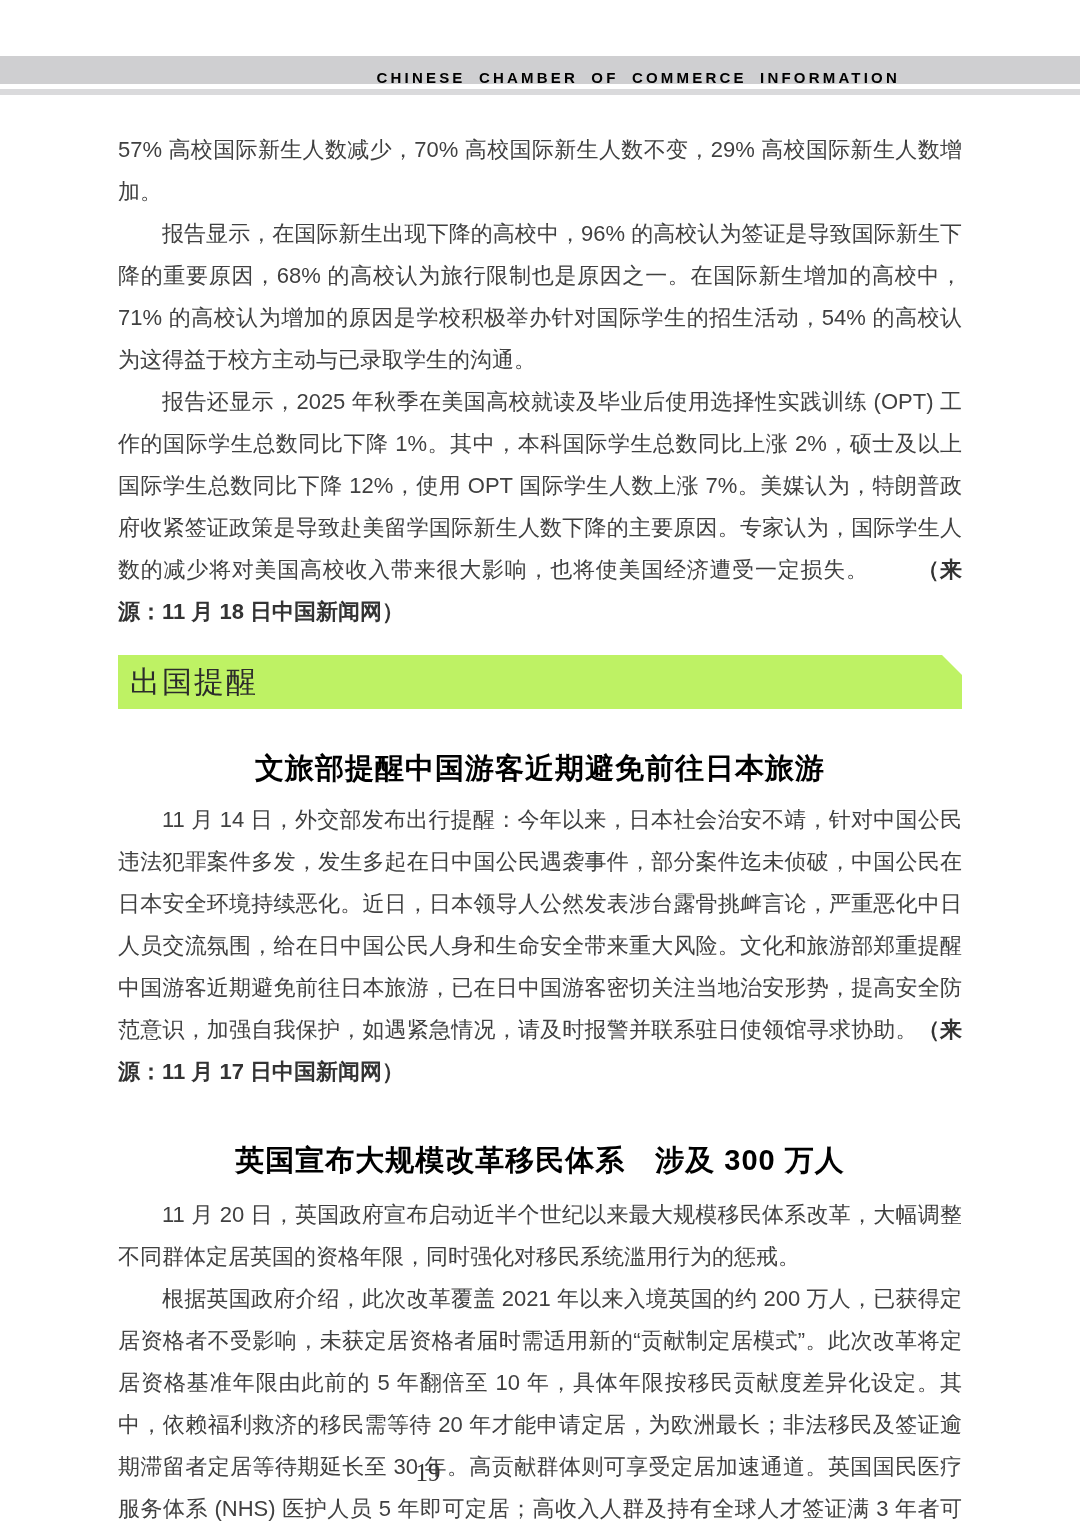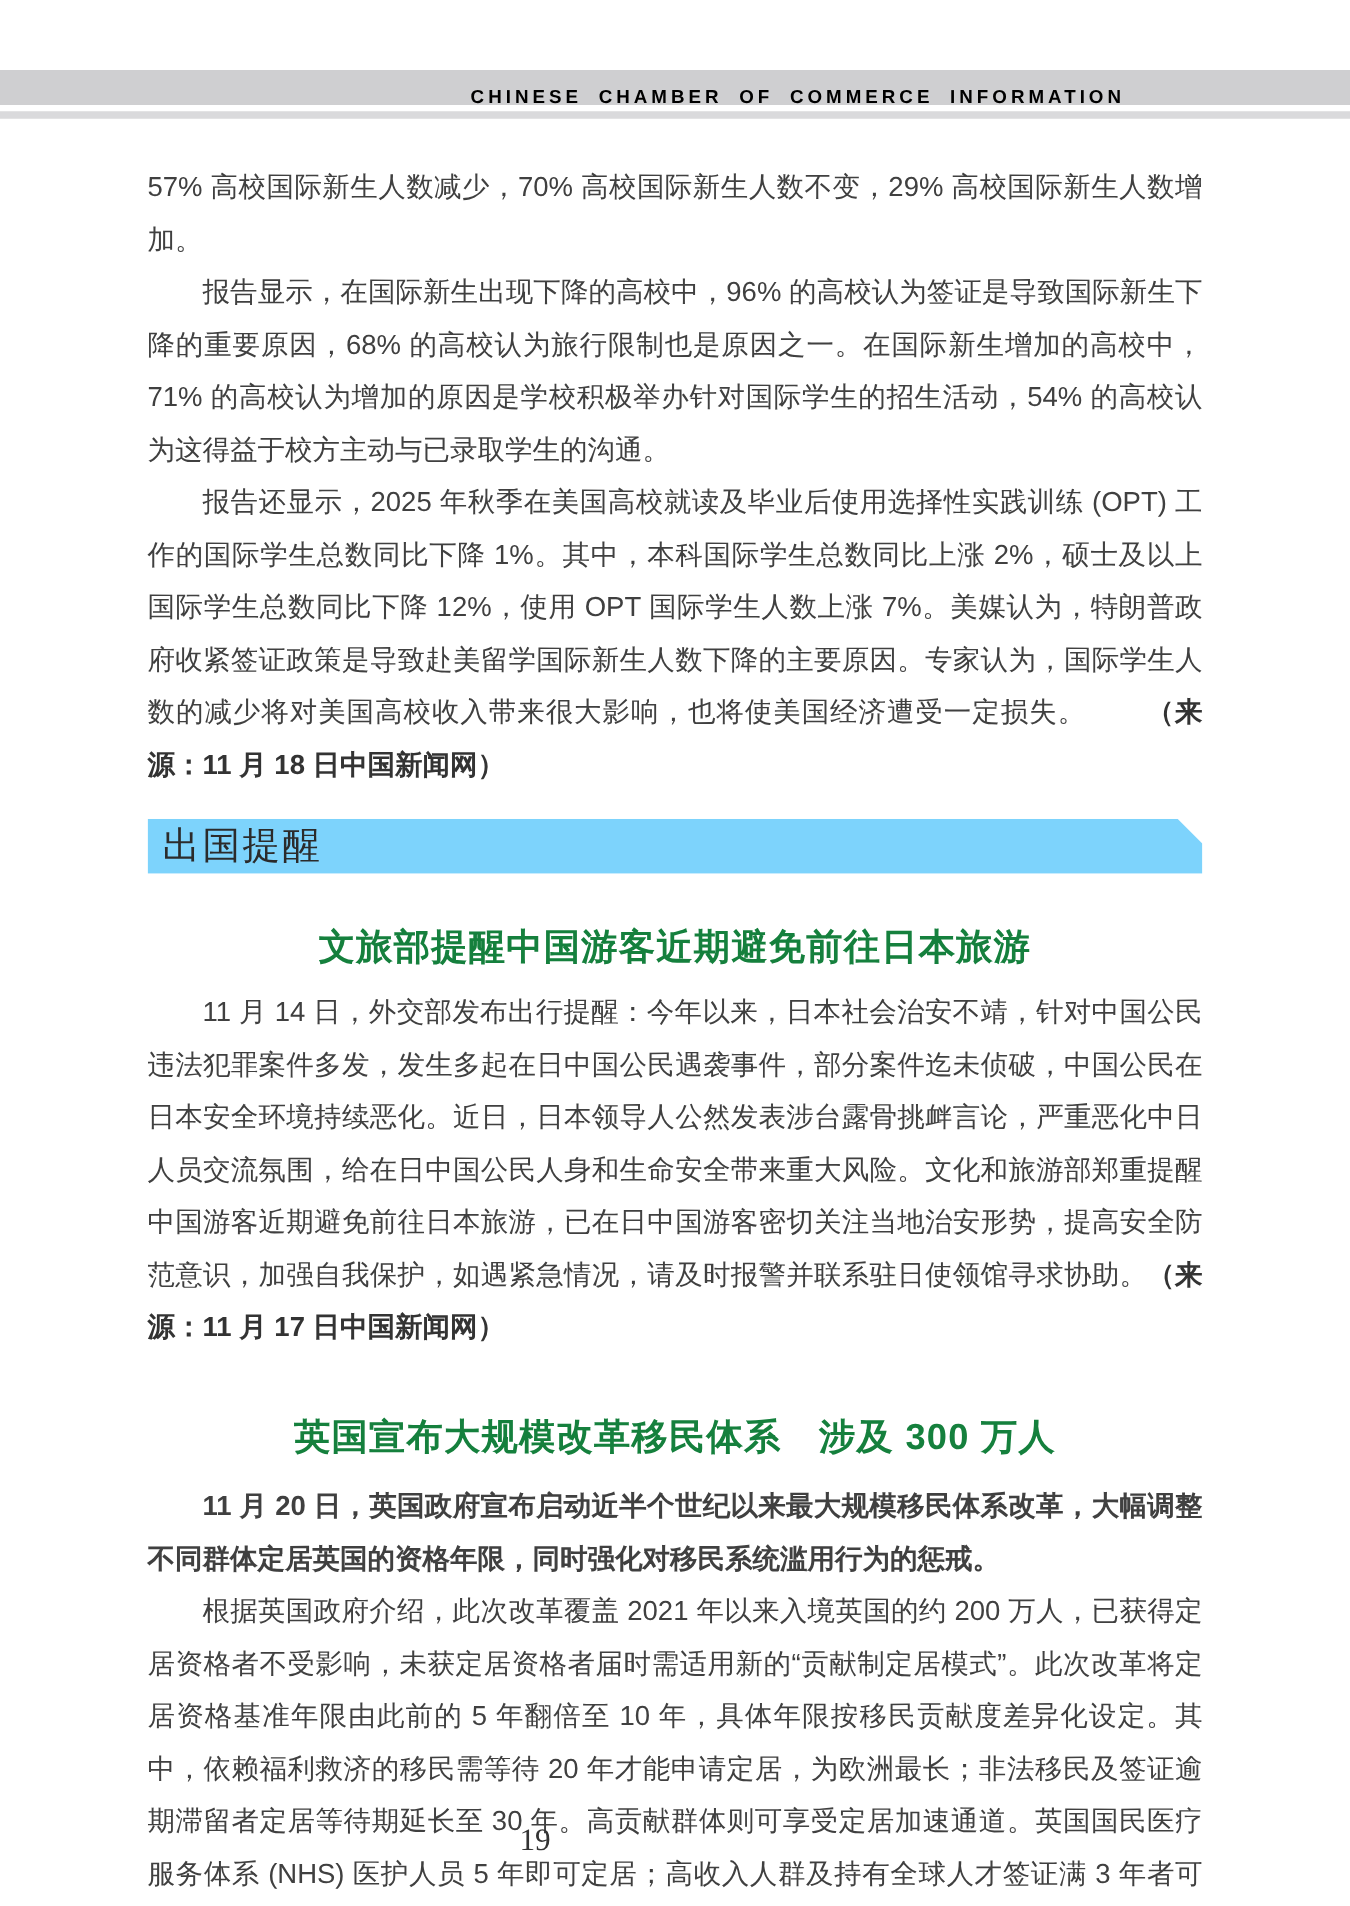--- a/index.html
+++ b/index.html
@@ -21,37 +21,37 @@
   }
   .content{
     position:absolute;left:118px;top:129px;width:844px;
     color:#404040;font-size:22px;line-height:42px;
   }
   .content p{margin:0;text-align:justify;}
   p.indent{text-indent:2em;}
   .source{font-weight:bold;color:#333333;}
   .source-gap{margin-left:2.2em;}
   .section-banner{
-    margin-top:22px;height:44px;background:#7dd3fc;
+    margin-top:22px;height:54px;background:#bef264;
     clip-path:polygon(0 0, calc(100% - 20px) 0, 100% 20px, 100% 100%, 0 100%);
     display:flex;align-items:center;
   }
   .section-banner .section-label{
     font-family:"Liberation Serif","DejaVu Serif",serif;
     font-size:30px;color:#2b2b2b;letter-spacing:2px;padding-left:12px;
     line-height:38px;
   }
   h2.article-title{
     margin:0;text-align:center;font-size:29px;line-height:45px;
-    font-weight:bold;color:#15803d;letter-spacing:1px;
+    font-weight:bold;color:#000000;letter-spacing:1px;
   }
   h2.title-japan{margin-top:37px;}
   h2.title-uk{margin-top:45px;}
   p.japan-para{margin-top:8px;}
-  p.uk-para1{margin-top:11px;font-weight:bold;}
+  p.uk-para1{margin-top:11px;}
   .page-footer{
     position:absolute;left:0;top:1459px;width:856px;text-align:center;
     font-family:"Liberation Serif","DejaVu Serif",serif;
     font-size:25px;color:#333333;
   }
 </style>
 </head>
 <body>
 
 <div class="header-bar">

